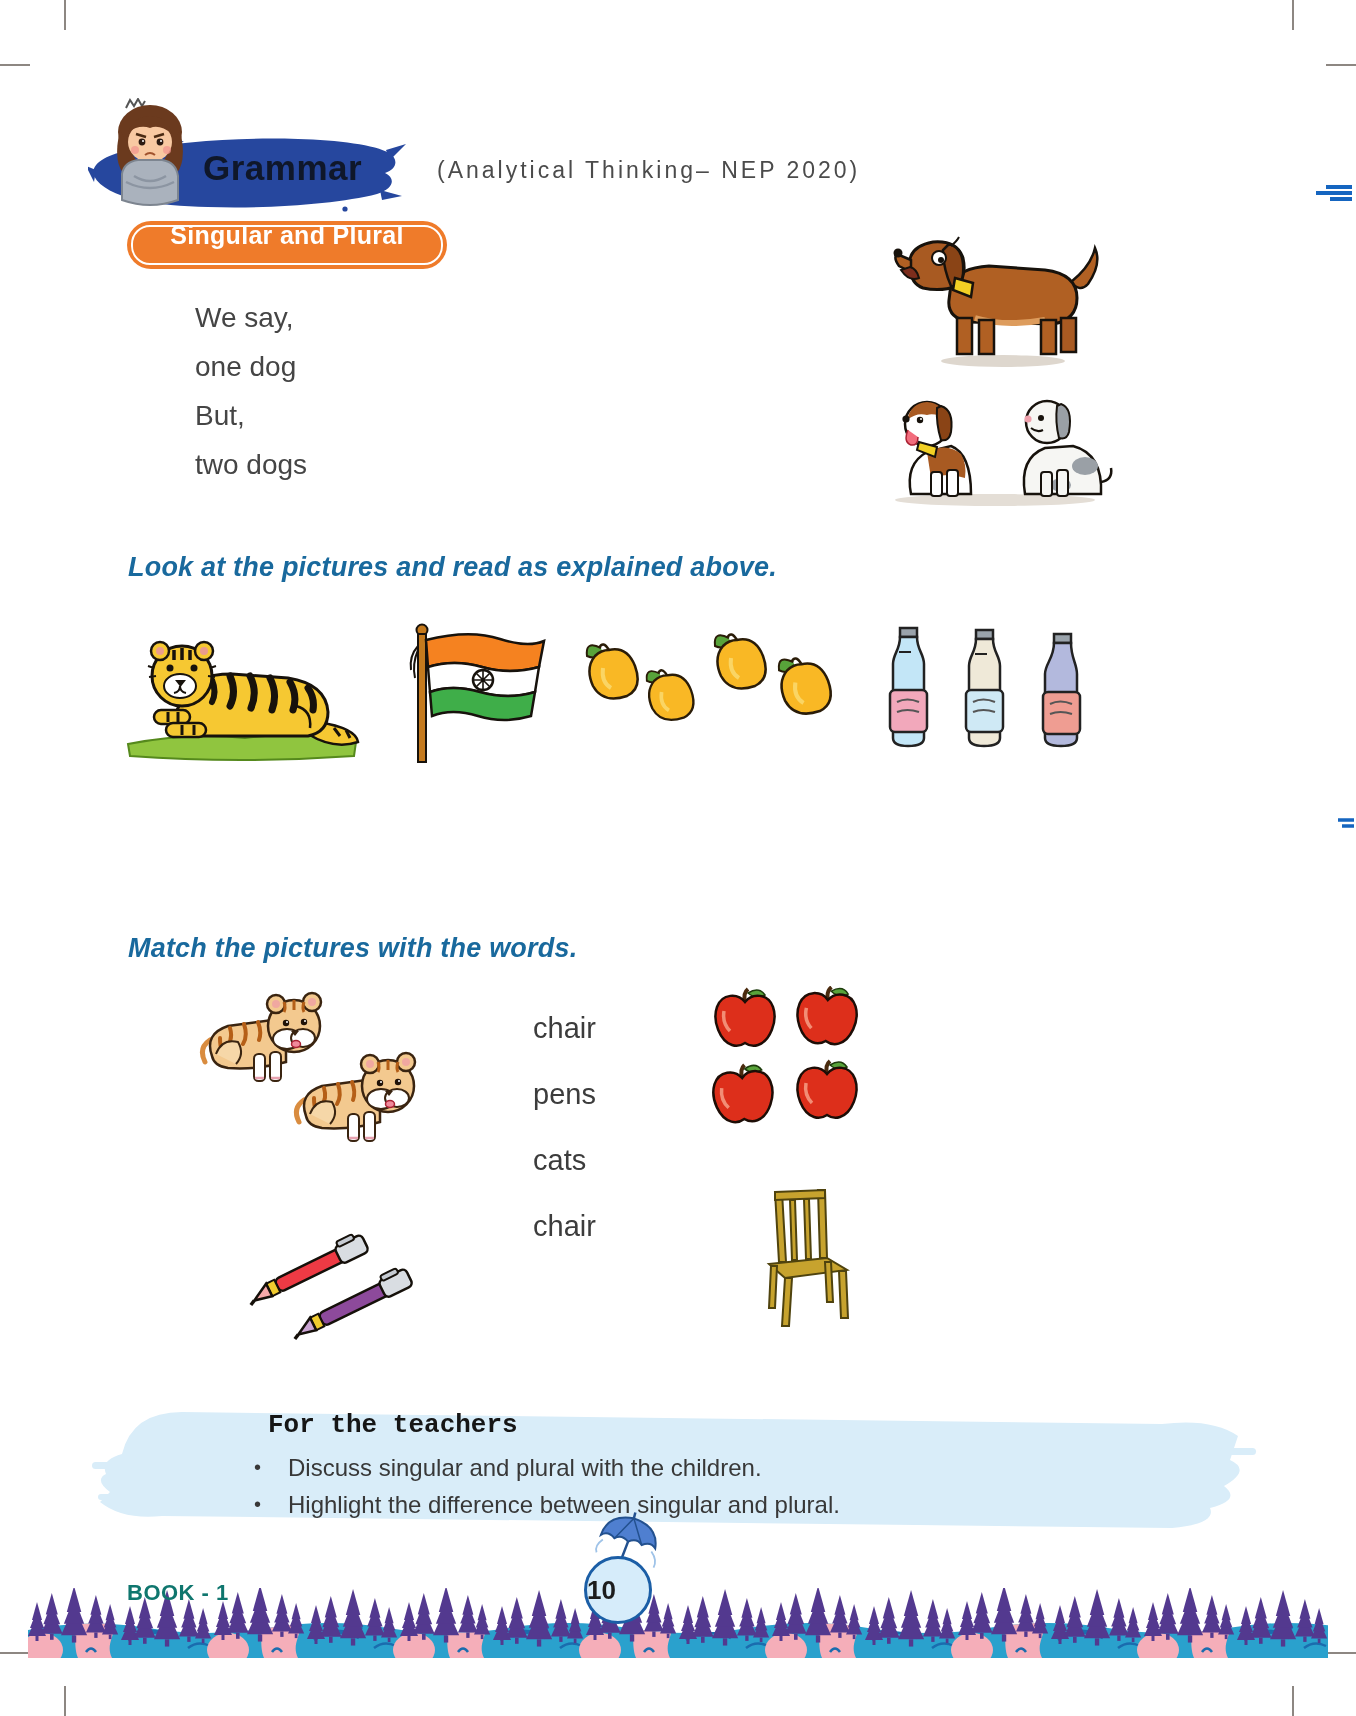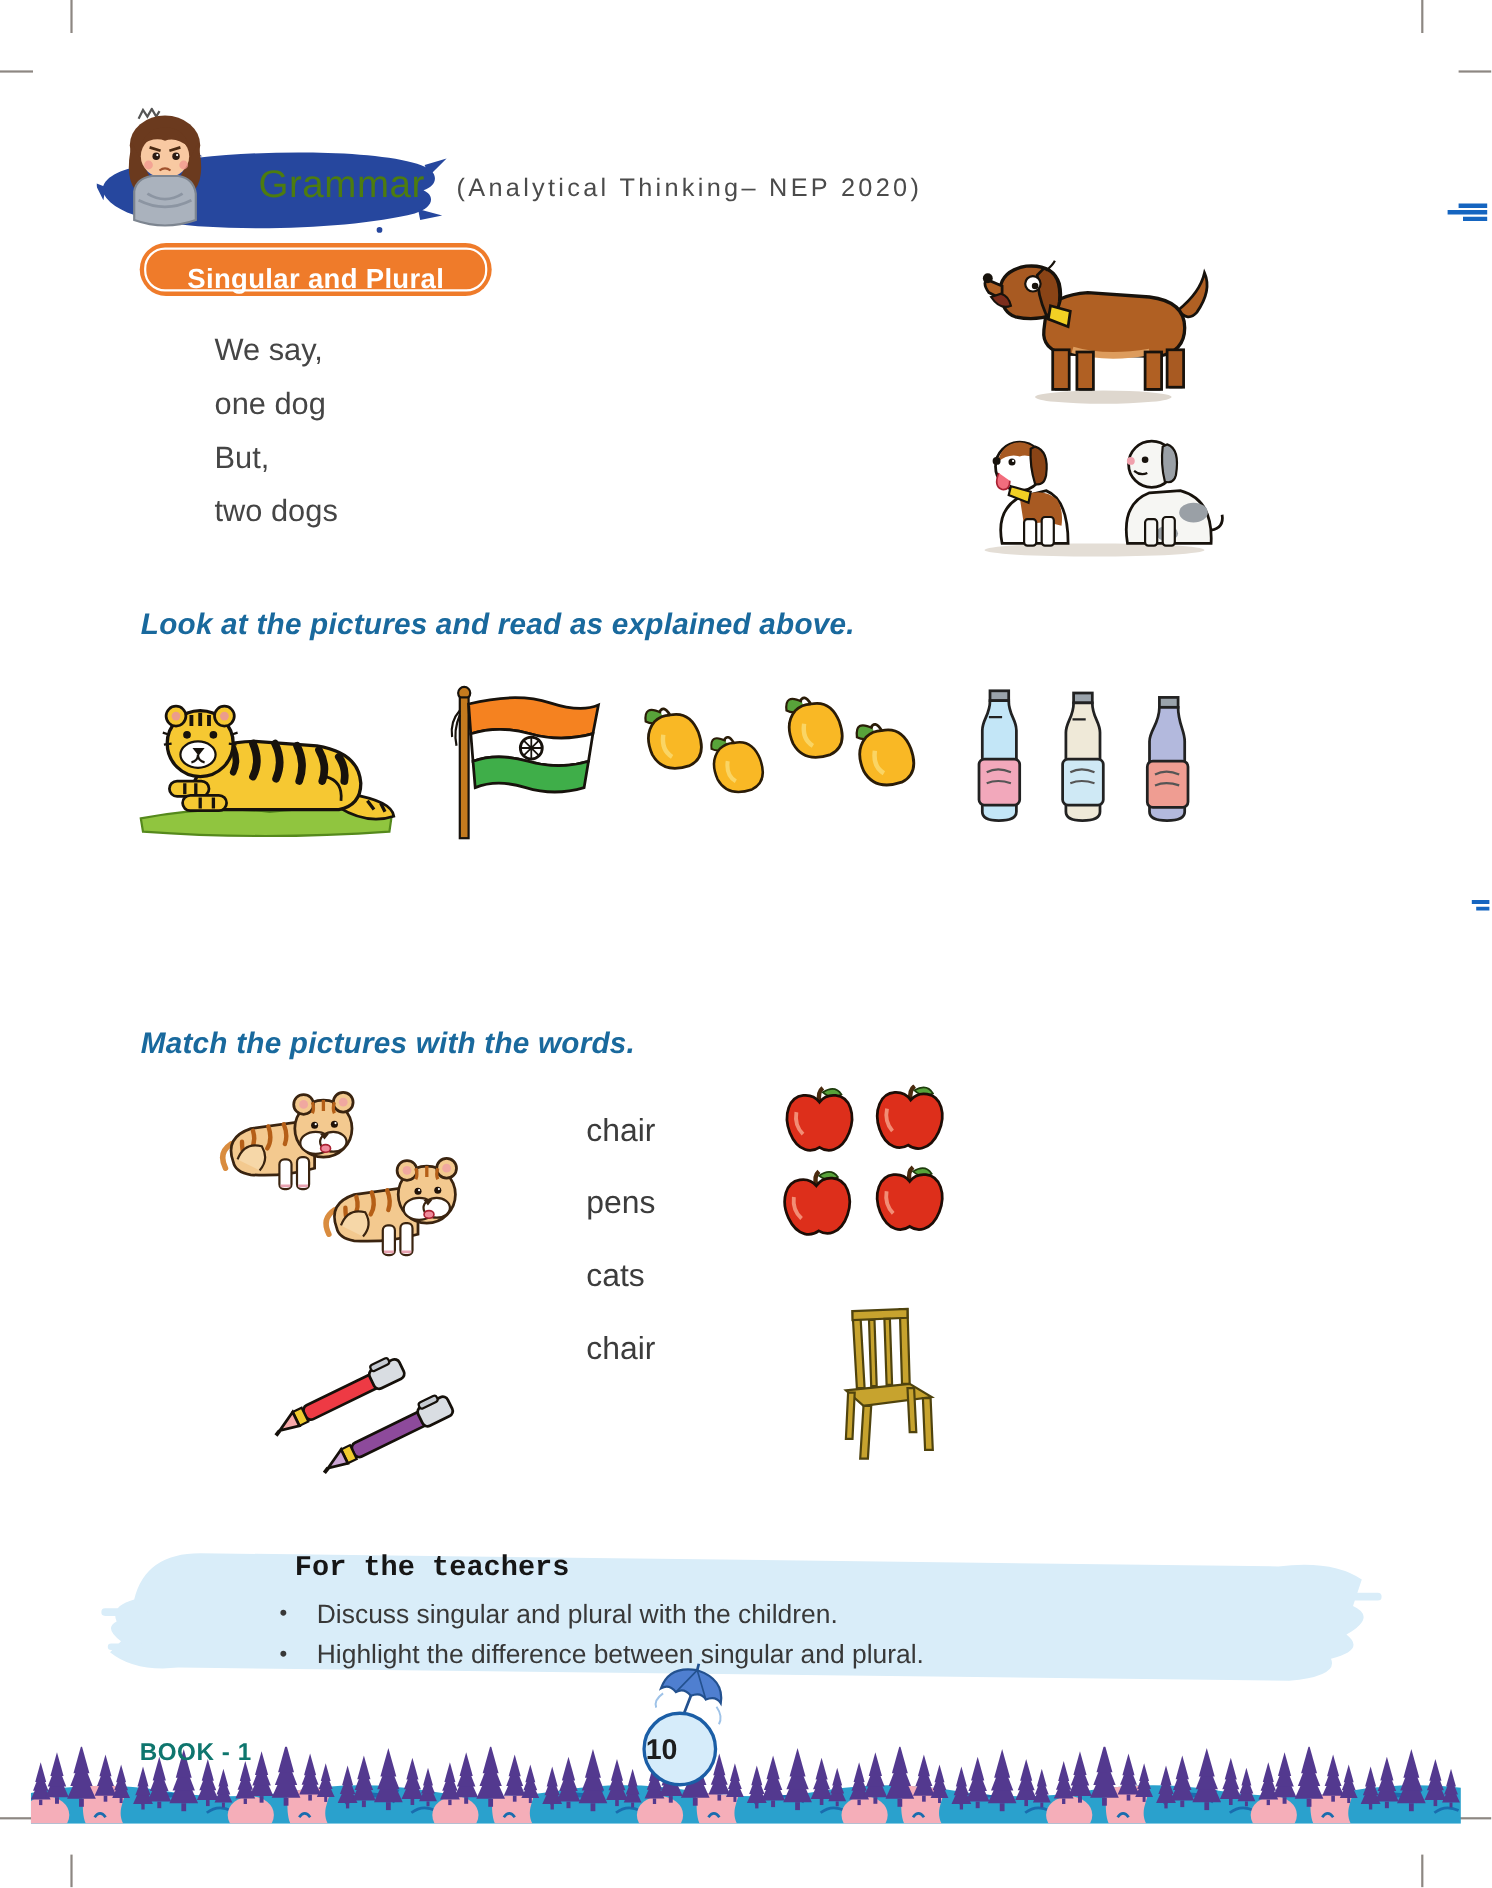--- a/index.html
+++ b/index.html
@@ -1,25 +1,25 @@
 <!DOCTYPE html>
 <html><head>
 <meta charset="utf-8">
 <style>
   html,body{margin:0;padding:0;background:#ffffff;}
   .page{position:relative;width:1356px;height:1716px;background:#fff;overflow:hidden;
         font-family:"Liberation Sans","DejaVu Sans",sans-serif;}
   .abs{position:absolute;}
   .cropmark{position:absolute;background:#8d8782;}
-  .banner-title{position:absolute;left:203px;top:148px;color:#4d7c0f;font-size:35px;
-        font-weight:normal;letter-spacing:.5px;z-index:4;margin-left:32px;}
-  .subtitle{position:absolute;left:415px;top:157px;color:#4b4b4b;font-size:23px;
+  .banner-title{position:absolute;left:203px;top:148px;color:#0f172a;font-size:35px;
+        font-weight:bold;letter-spacing:.5px;z-index:4;}
+  .subtitle{position:absolute;left:437px;top:157px;color:#4b4b4b;font-size:23px;
         letter-spacing:3px;z-index:2;}
   .badge{position:absolute;left:127px;top:221px;width:320px;height:48px;background:#ef7b2a;
-        border-radius:24px;display:flex;align-items:flex-end;justify-content:center;z-index:2;}
+        border-radius:24px;display:flex;align-items:flex-start;justify-content:center;z-index:2;}
   .badge::after{content:"";position:absolute;inset:4px;border:2px solid #ffffff;border-radius:19px;}
   .badge span{color:#fff;font-size:25px;font-weight:bold;letter-spacing:.3px;}
   .intro{position:absolute;left:195px;top:293px;color:#454545;font-size:28px;line-height:49px;}
   .blue-heading{position:absolute;color:#19699d;font-size:27px;font-weight:bold;
         font-style:italic;letter-spacing:.2px;}
   .word-list{position:absolute;left:533px;top:1012px;color:#3c3c3c;font-size:29px;}
   .word-list div{height:66px;}
   .teachers{position:absolute;left:92px;top:1402px;width:1165px;height:136px;}
   .teachers h3{position:absolute;left:176px;top:8px;margin:0;font-size:26px;color:#161616;font-family:Liberation Mono, monospace;}
   .t-bullet{position:absolute;left:162px;display:flex;color:#383838;font-size:24px;}

